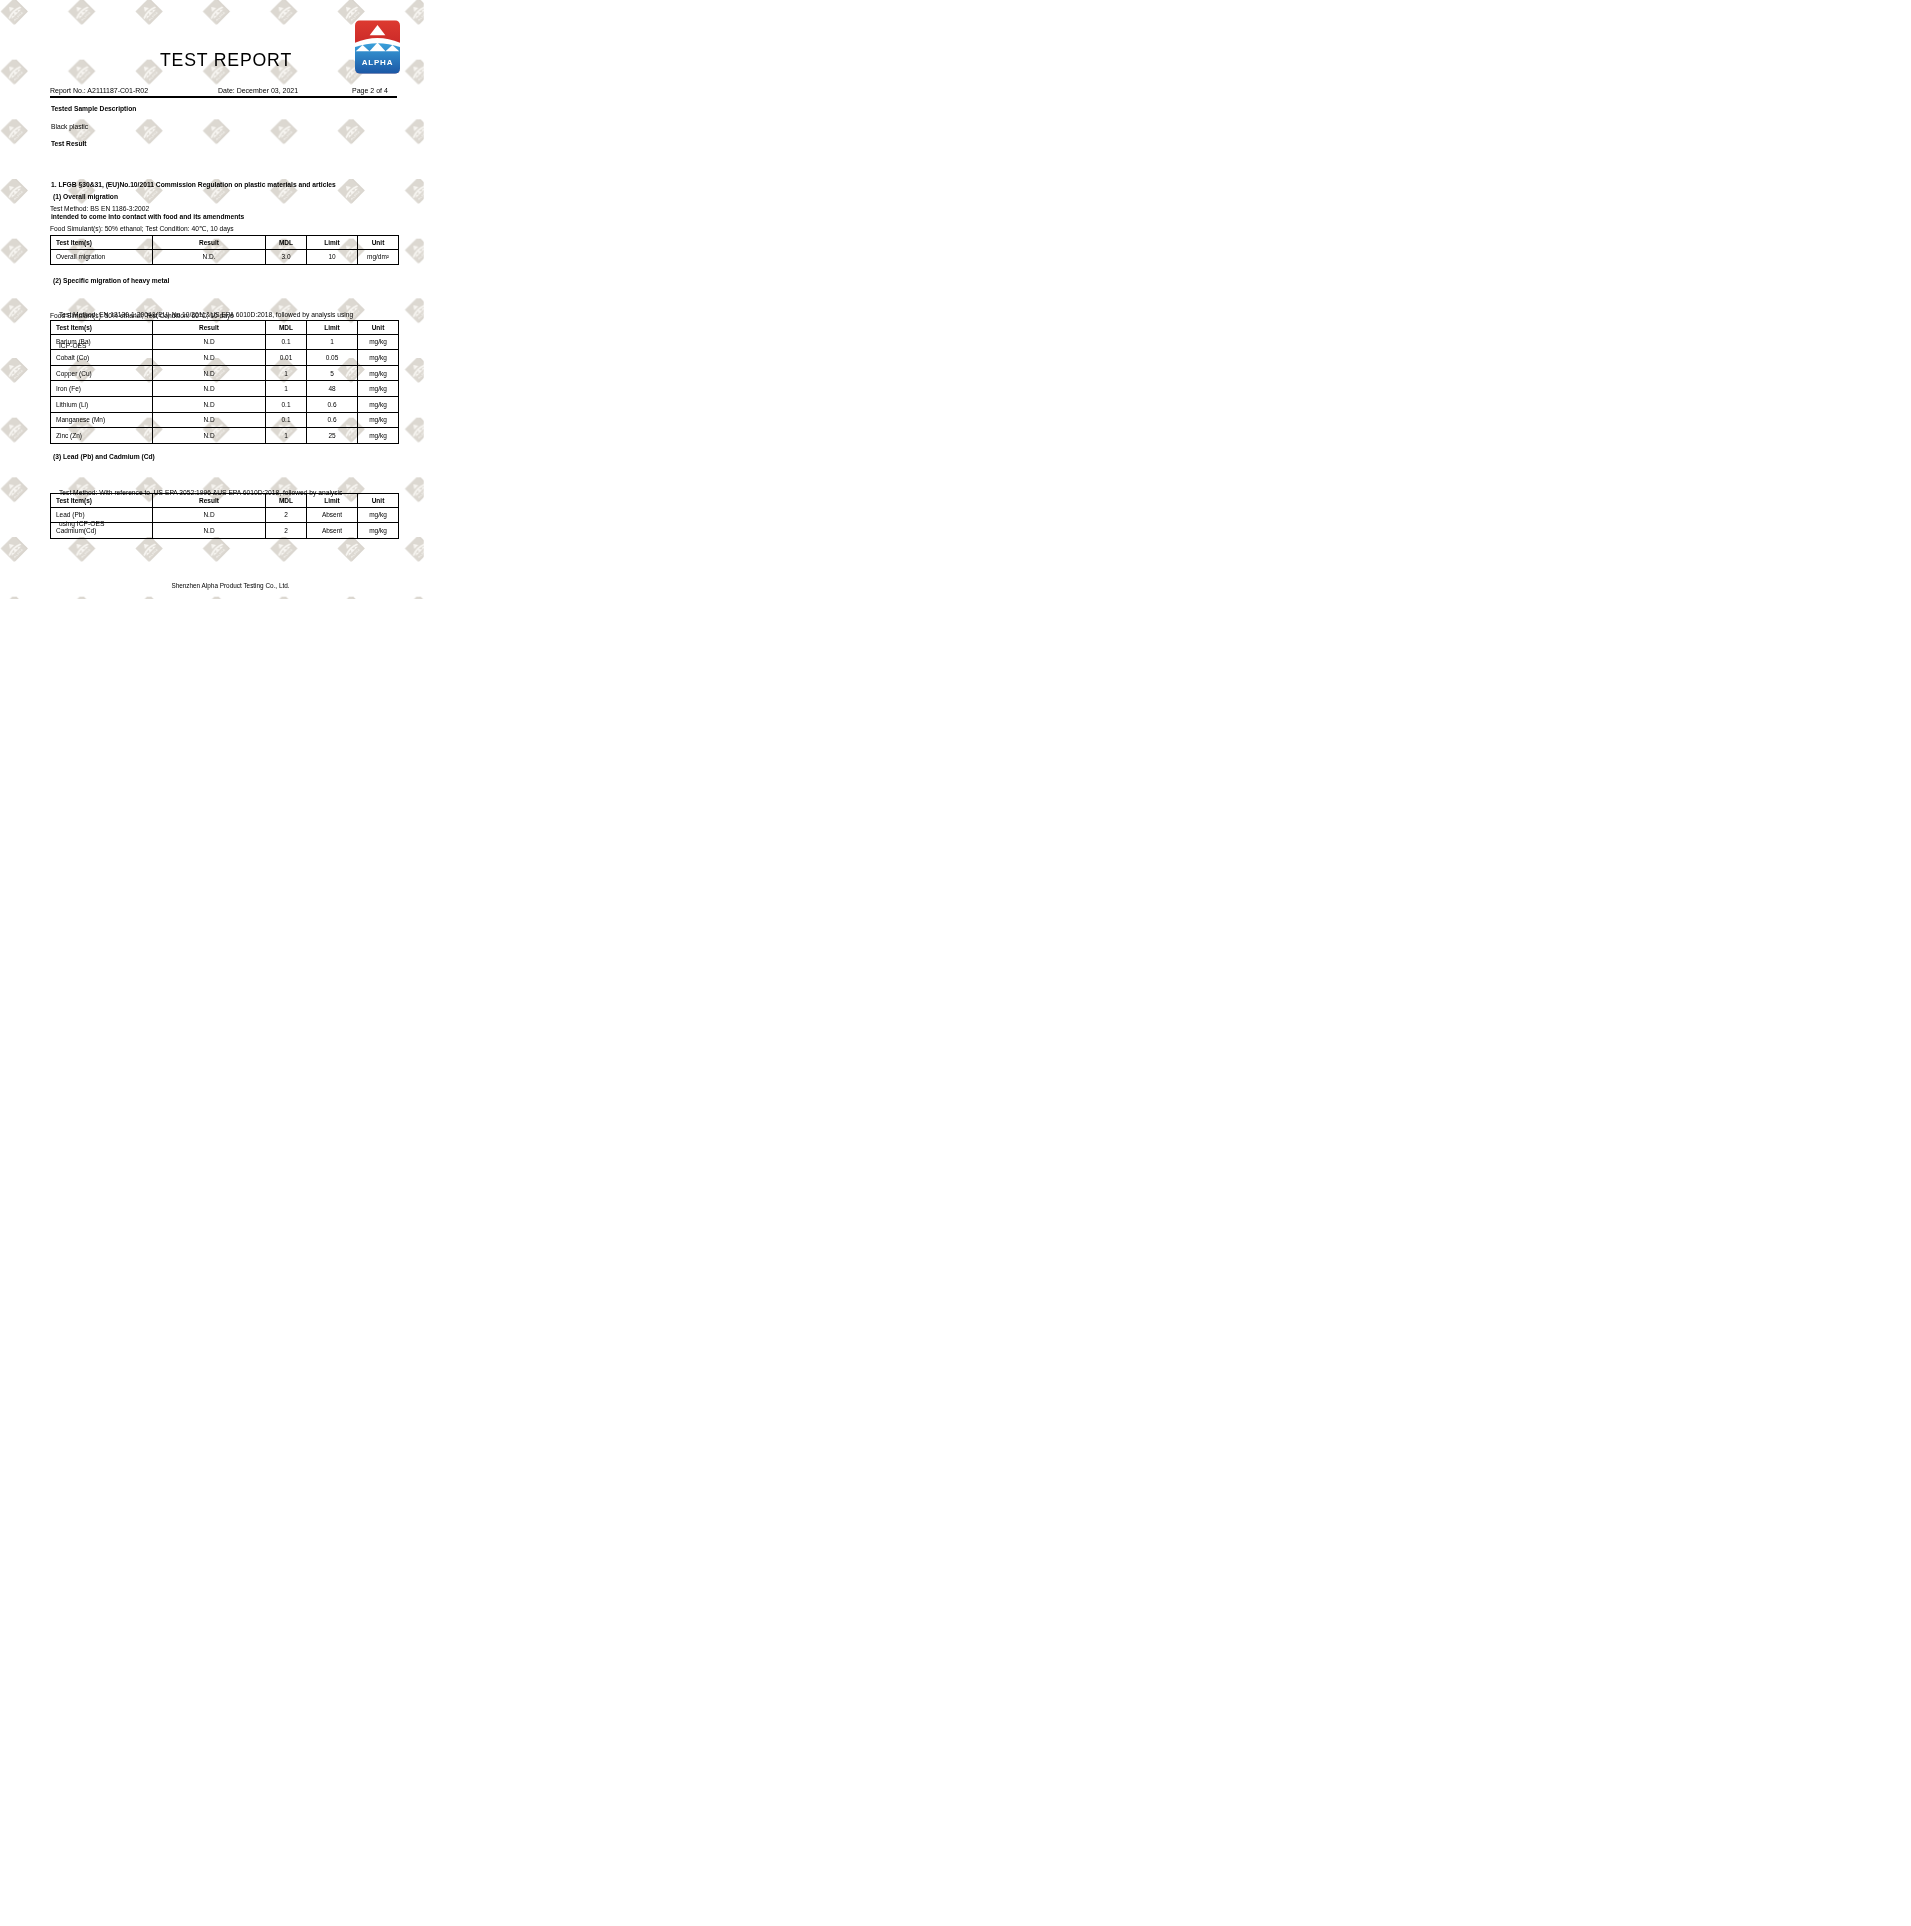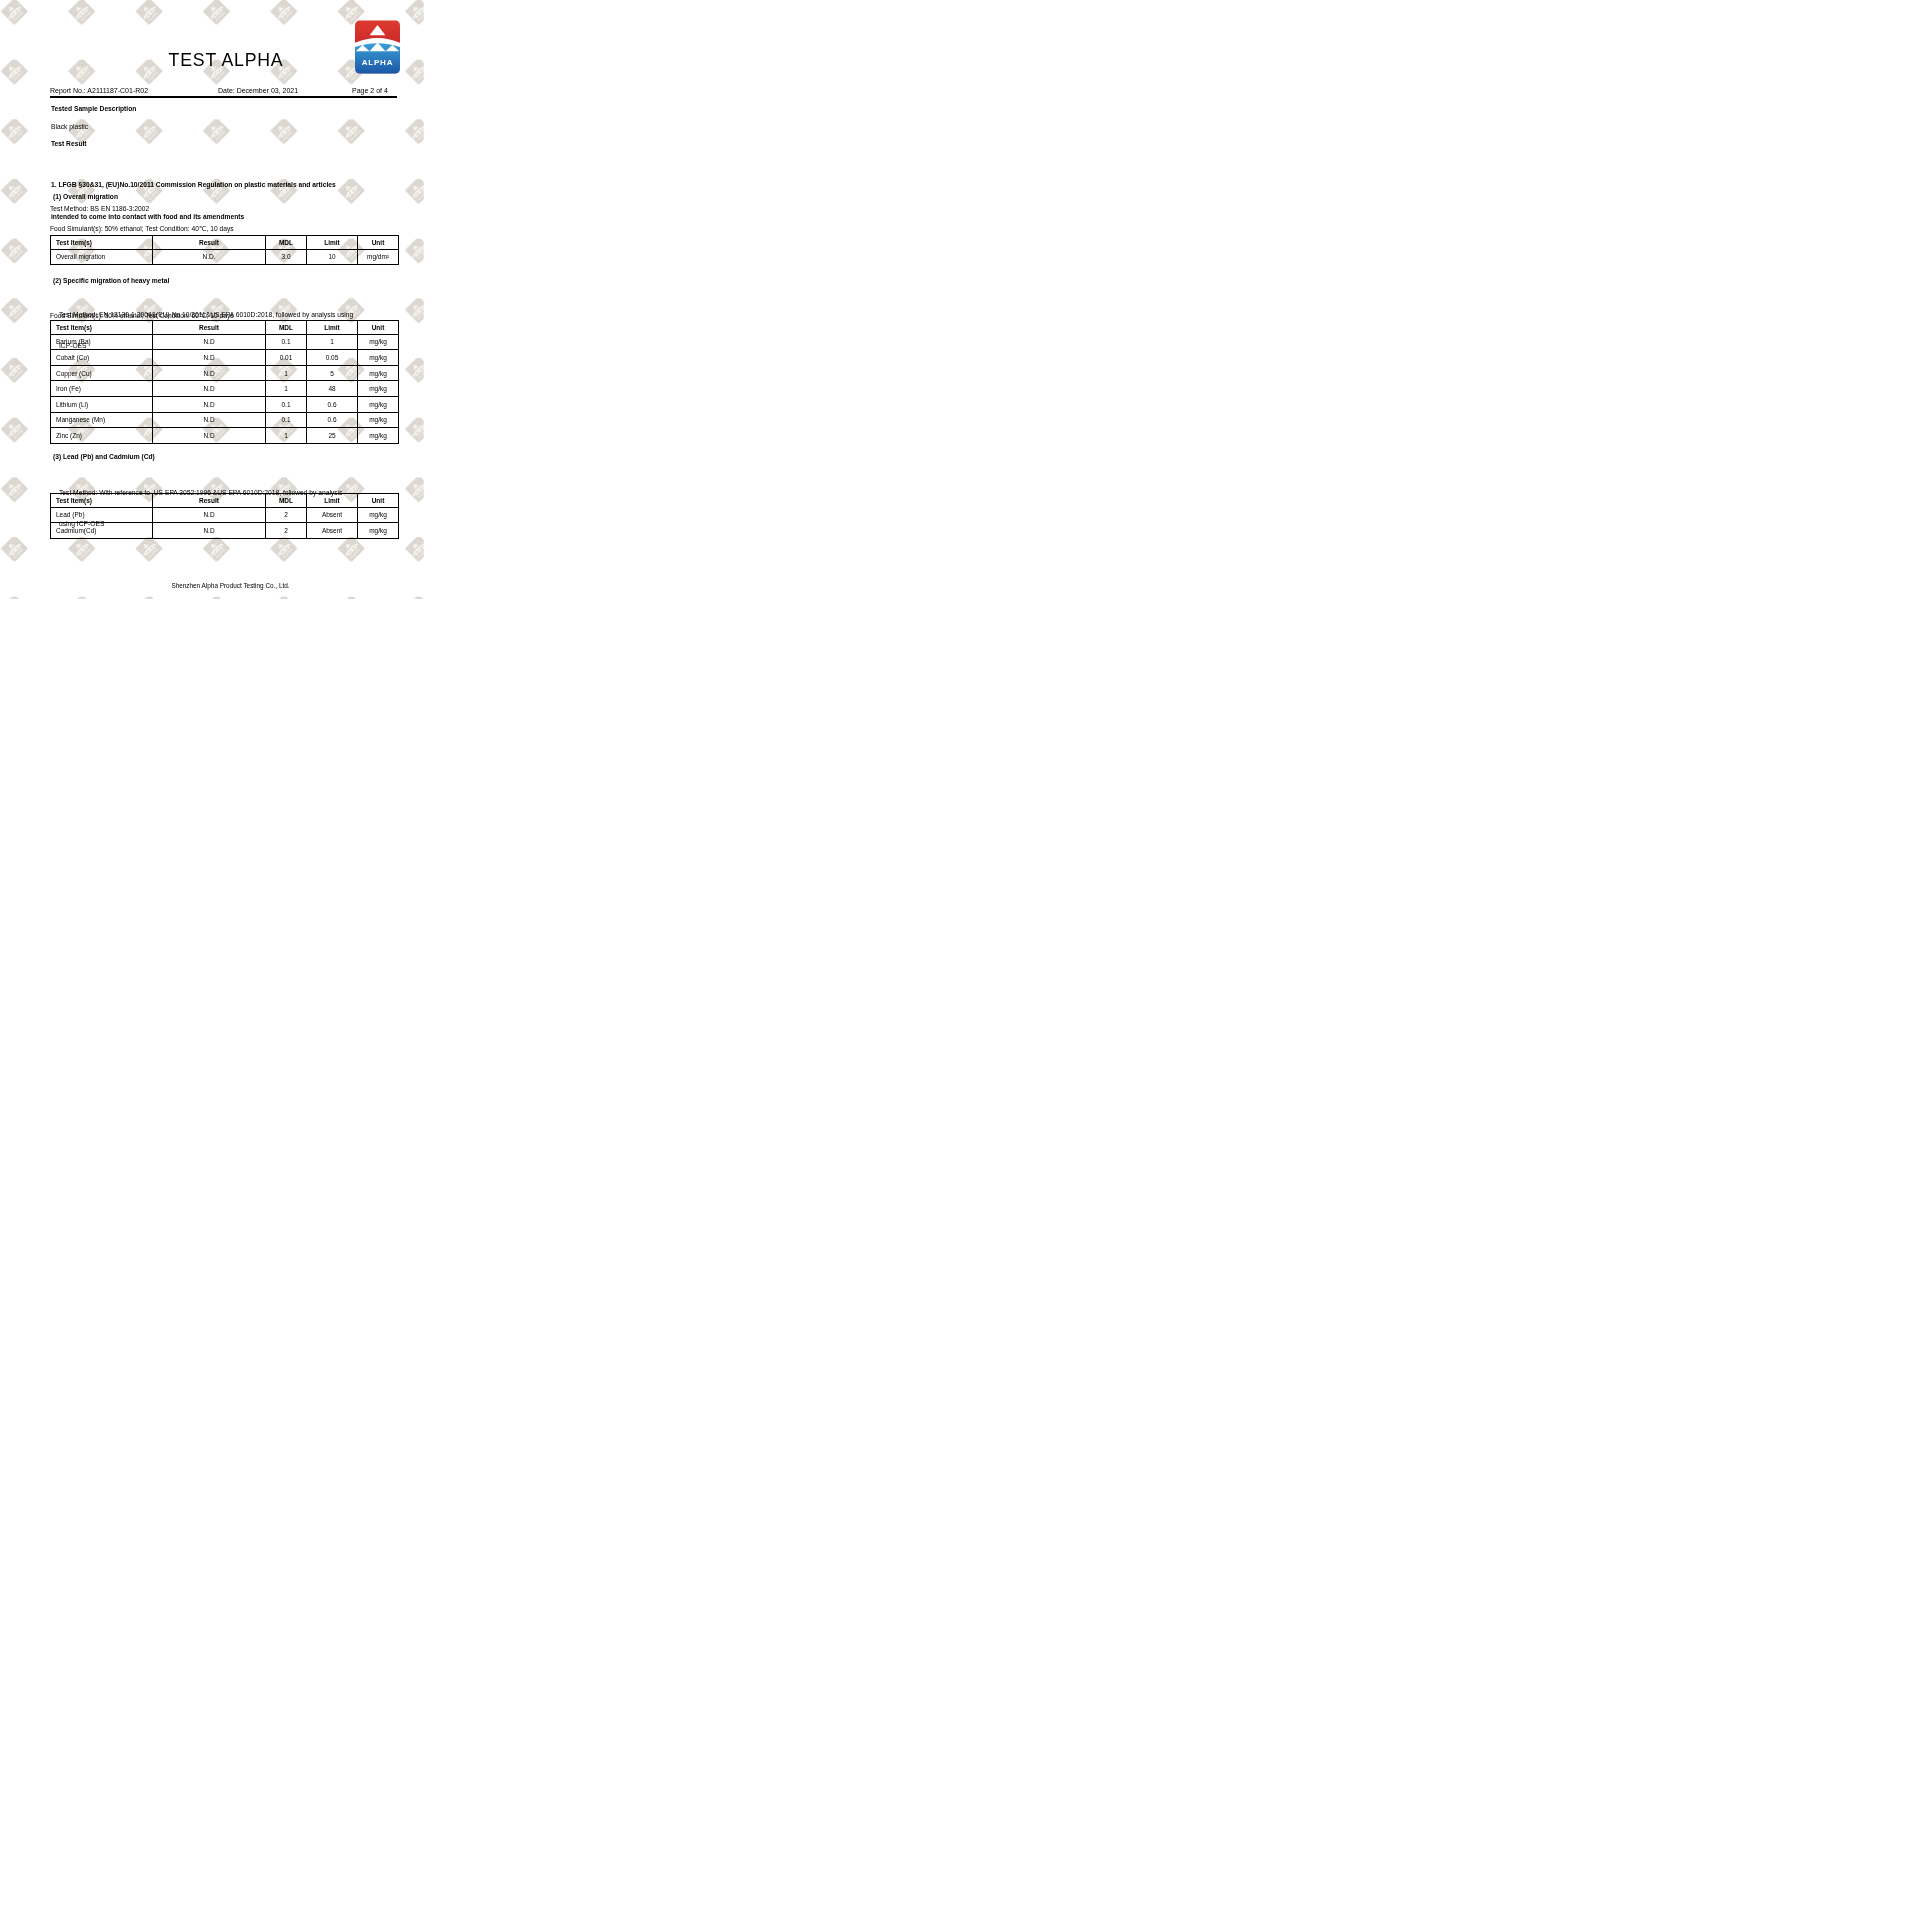--- a/index.html
+++ b/index.html
@@ -86,21 +86,21 @@
         <path d="M 0,59 Q 59,34 118,59 L 118,140 L 0,140 Z" fill="#ffffff"></path>
         <path d="M 0,70 Q 59,50 118,70 L 118,140 L 0,140 Z" fill="url(#lgBlue)"></path>
         <polygon points="59,12 38.5,39 79.5,39" fill="#ffffff"></polygon>
         <polygon points="59,58 38,81 80,81" fill="#ffffff"></polygon>
         <polygon points="20,65 2,81 38,81" fill="#ffffff"></polygon>
         <polygon points="98,65 80,81 116,81" fill="#ffffff"></polygon>
         <text x="59" y="117" text-anchor="middle" font-family="Liberation Sans, DejaVu Sans, sans-serif" font-size="21" font-weight="bold" letter-spacing="2" fill="#ffffff">ALPHA</text>
       </g>
     </svg>
 
-    <div class="abs title">TEST ALPHA</div>
+    <div class="abs title">TEST REPORT</div>
 
     <div class="abs hdr hdr-left">Report No.: A2111187-C01-R02</div>
     <div class="abs hdr hdr-date">Date: December 03, 2021</div>
     <div class="abs hdr hdr-page">Page 2 of 4</div>
     <div class="abs hdr-rule"></div>
 
     <div class="abs fs b s-sample">Tested Sample Description</div>
     <div class="abs fs s-desc">Black plastic</div>
     <div class="abs fs b s-result">Test Result</div>
 

